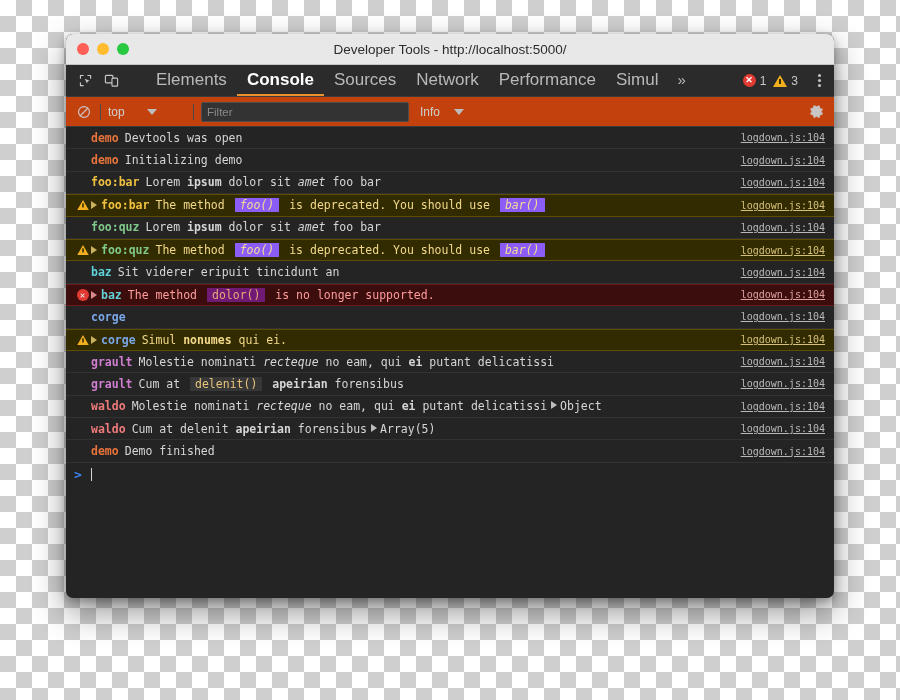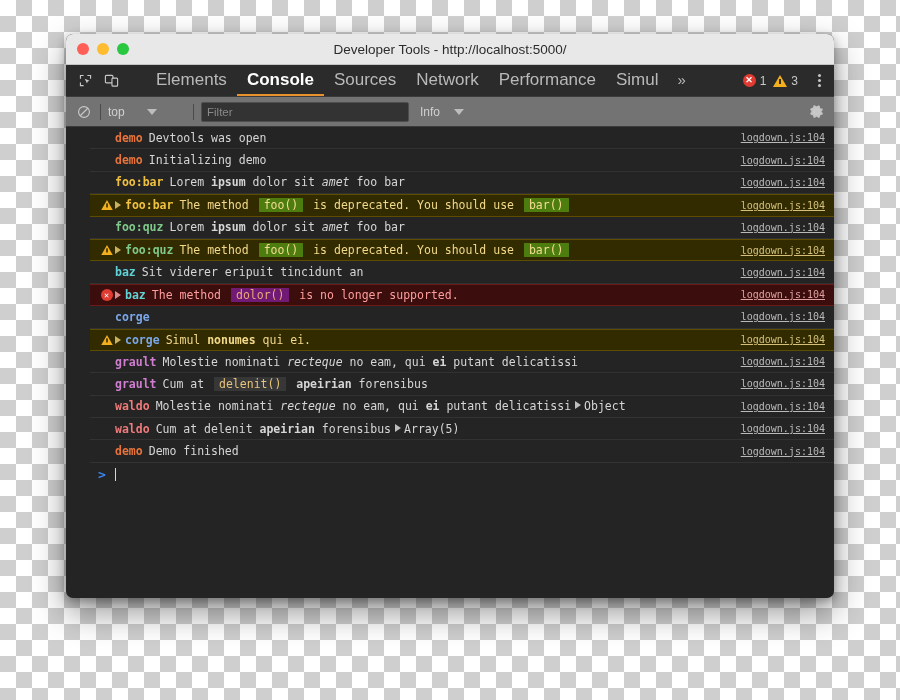--- a/index.html
+++ b/index.html
@@ -62,42 +62,42 @@
     display:flex;align-items:center;justify-content:center;
     color:#fff;font-size:9px;line-height:1;font-weight:bold;
   }
   .warn-tri{width:0;height:0;border-left:7px solid transparent;border-right:7px solid transparent;border-bottom:12px solid #f2b01e;position:relative;}
   .warn-tri::after{content:"";position:absolute;left:-1px;top:4px;width:2px;height:5px;background:#3b2f06;}
   .kebab{display:flex;flex-direction:column;gap:2px;padding:0 7px;cursor:pointer;}
   .kebab i{width:3px;height:3px;border-radius:50%;background:#c4c4c4;display:block;}
 
   
   .filterbar{
-    height:29px;background:#737373;border-bottom:1px solid #3b3b3b;
+    height:29px;background:#c2410c;border-bottom:1px solid #3b3b3b;
     display:flex;align-items:center;padding:0 8px;gap:7px;
   }
   .f-sep{width:1px;height:16px;background:#4a4a4a;}
   .clear-btn{width:19px;height:19px;display:flex;align-items:center;justify-content:center;cursor:pointer;}
   .ctx-select{display:flex;align-items:center;gap:22px;cursor:pointer;min-width:78px;}
   .ctx-select .lbl{font-size:12px;color:#d0d0d0;}
   .caret{width:0;height:0;border-left:5px solid transparent;border-right:5px solid transparent;border-top:6px solid #bdbdbd;}
   .filter-input{
     width:196px;height:18px;background:#333333;border:1px solid #4e4e4e;
     border-radius:2px;font-size:11.5px;color:#d0d0d0;padding:0 5px;
     font-family:"Liberation Sans",sans-serif;outline:none;
   }
   .filter-input::placeholder{color:#8a8a8a;}
   .lvl-select{display:flex;align-items:center;gap:14px;cursor:pointer;margin-left:4px;}
   .lvl-select .lbl{font-size:12px;color:#d0d0d0;}
   .spacer{flex:1;}
   .gear{width:18px;height:18px;cursor:pointer;}
 
   
   .console{
-    background:#242424;height:441px;overflow:hidden;position:relative;padding-left:24px;
+    background:#242424;height:441px;overflow:hidden;position:relative;
   }
   .row{
     display:flex;align-items:center;
     height:22.4px;box-sizing:border-box;
     border-bottom:1px solid #323232;
     font-family:"DejaVu Sans Mono",monospace;
     font-size:11.5px;
     padding-left:8px;padding-right:9px;
     color:#d6d6d6;white-space:nowrap;
   }
@@ -115,21 +115,21 @@
   .row.err .arrow{border-left-color:#d98a8a;}
   .msg{flex:1;overflow:hidden;text-overflow:ellipsis;display:flex;align-items:center;}
   .pfx{font-weight:bold;margin-right:6px;flex:0 0 auto;}
   .txt{flex:0 1 auto;overflow:hidden;text-overflow:ellipsis;text-align:right;}
   .txt b{font-weight:bold;}
   .txt i{font-style:italic;}
   .code{
     background:rgba(255,255,255,.09);color:#e8c37a;
     padding:1px 5px;border-radius:2px;margin:0 3px;
   }
-  .row.warn .code{background:#4d7c0f;color:#f5dc94;}
+  .row.warn .code{background:#8b5cf6;color:#f5dc94;font-style:italic;}
   .row.err .code{background:#701a75;color:#e8a878;}
   .obj{color:#d6d6d6;margin-left:4px;}
   .obj .arrow{border-left-color:#bdbdbd;margin-right:3px;vertical-align:1px;}
   .src{
     flex:0 0 auto;margin-left:10px;color:#b9b9b9;
     text-decoration:underline;cursor:pointer;
     font-family:"DejaVu Sans Mono",monospace;font-size:10px;
   }
   .row.warn .src{color:#d4c07a;}
   .row.err .src{color:#e0a0a0;}

